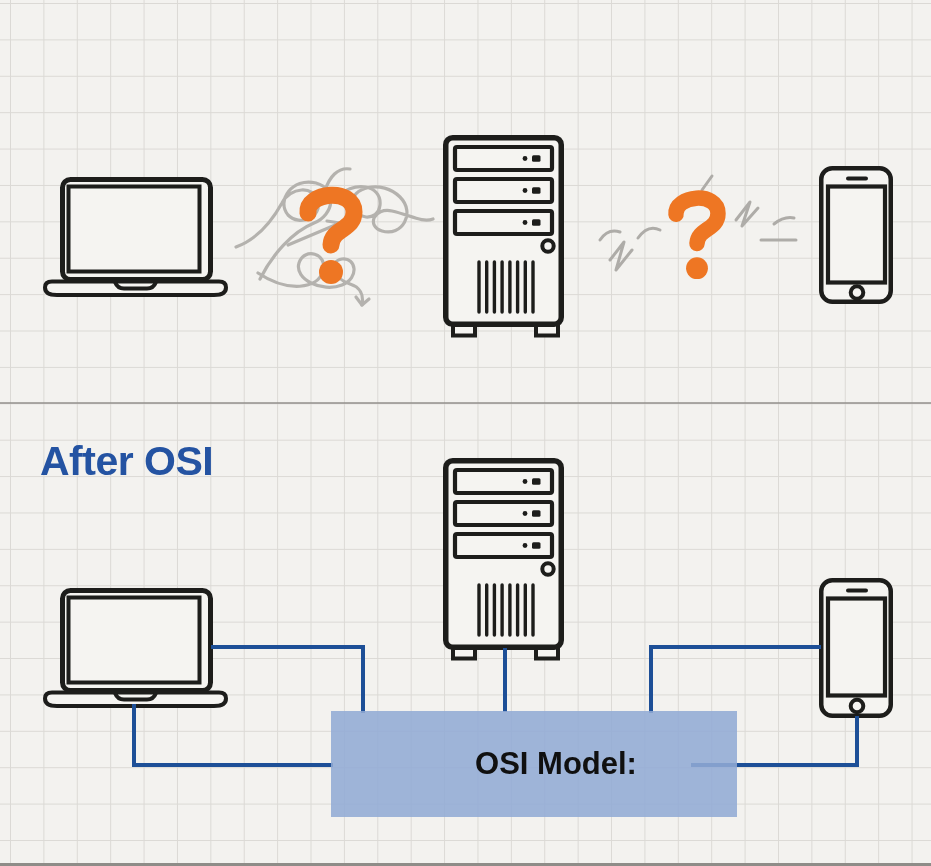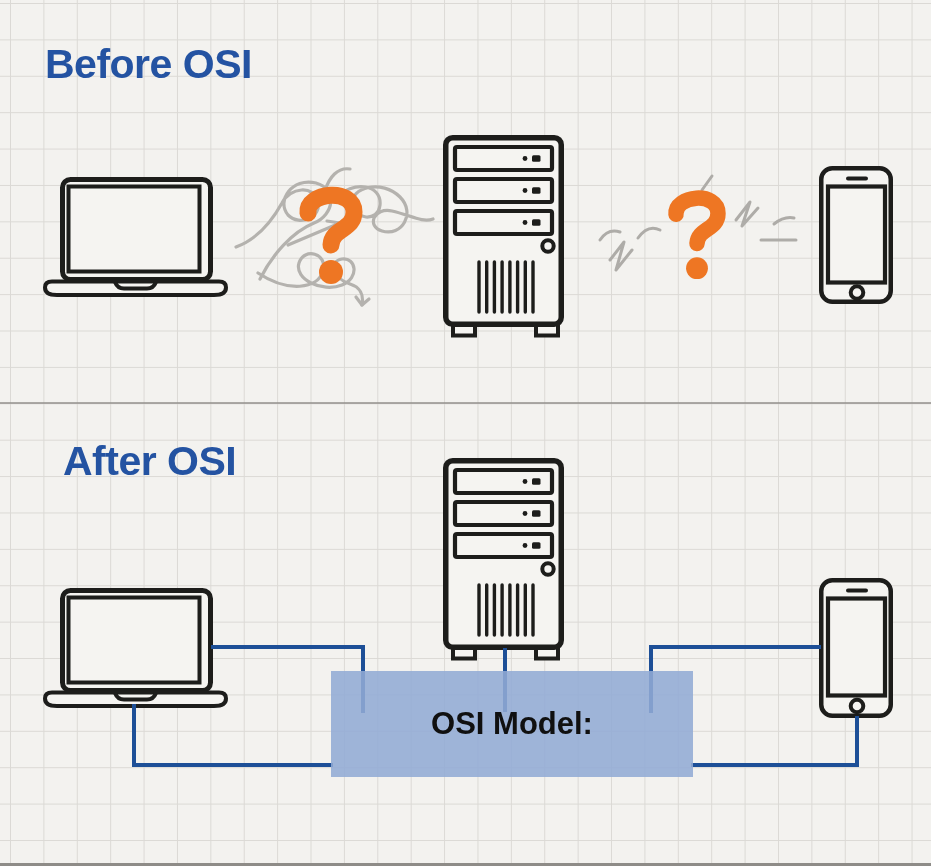--- a/index.html
+++ b/index.html
@@ -15,35 +15,35 @@
   }
   .abs{position:absolute;}
   .heading{
     font-weight:700;font-size:41px;letter-spacing:-0.5px;color:#2453a2;
     line-height:1;white-space:nowrap;
   }
   .divider{left:0;top:402px;width:931px;height:2px;background:#918f8b;opacity:.75;}
   .bottom-edge{left:0;top:863px;width:931px;height:3px;background:#8e8c88;}
   .conn{background:#1d4f97;}
   .osi-box{
-    left:331px;top:671px;width:362px;height:106px;
+    left:331px;top:711px;width:362px;height:106px;
     background:rgba(146,171,213,0.88);
     display:flex;flex-direction:column;align-items:center;justify-content:center;
     text-align:center;
+    padding-left:44px;
   }
   .osi-box .t1{font-weight:700;font-size:31px;color:#101010;line-height:1.2;}
   .osi-box .t2{font-weight:400;font-size:30px;color:#1c1c1c;line-height:1.2;}
   svg{display:block;}
 </style>
 </head>
 <body>
 
 <div class="canvas">
 
-  <div class="abs heading" style="left:45px;top:44px;">Before OSI</div>
 
   <svg class="abs" style="left:43px;top:175px;" width="185" height="122" viewBox="0 0 185 122">
     <rect x="19.5" y="4.5" width="148" height="100" rx="8" fill="#f5f4f1" stroke="#1d1d1b" stroke-width="5"></rect>
     <rect x="25.5" y="11.5" width="131" height="85" fill="#f5f4f1" stroke="#1d1d1b" stroke-width="4"></rect>
     <path d="M9 106.5 H176 Q183 106.5 183 112.5 Q183 120 171 120 H14 Q2 120 2 112.5 Q2 106.5 9 106.5 Z" fill="#f5f4f1" stroke="#1d1d1b" stroke-width="4" stroke-linejoin="round"></path>
     <path d="M72 107 Q74.5 113.5 81 113.5 H104 Q110.5 113.5 113 107" fill="none" stroke="#1d1d1b" stroke-width="4"></path>
   </svg>
 
   <svg class="abs" style="left:230px;top:155px;" width="205" height="160" viewBox="0 0 205 160" fill="none" stroke="#b4b2ae" stroke-width="3.2" stroke-linecap="round" stroke-linejoin="round">
     <path d="M6 92 C28 84 42 66 52 48 C60 32 84 30 88 46 C92 62 70 72 58 60 C46 46 62 22 86 28 C108 34 104 60 84 68 C62 77 42 100 30 124"></path>
@@ -102,21 +102,21 @@
 
   <svg class="abs" style="left:819px;top:166px;" width="74" height="138" viewBox="0 0 74 138">
     <rect x="2.25" y="2.25" width="69.5" height="133.5" rx="11" fill="#f5f4f1" stroke="#1d1d1b" stroke-width="4.5"></rect>
     <line x1="29" y1="12.5" x2="47" y2="12.5" stroke="#1d1d1b" stroke-width="4" stroke-linecap="round"></line>
     <rect x="9" y="20.5" width="57" height="96" fill="#f5f4f1" stroke="#1d1d1b" stroke-width="4.2"></rect>
     <circle cx="38" cy="126.5" r="6.3" fill="#f5f4f1" stroke="#1d1d1b" stroke-width="4"></circle>
   </svg>
 
   <div class="abs divider"></div>
 
-  <div class="abs heading" style="left:63px;top:441px;">After OSI</div>
+  <div class="abs heading" style="left:40px;top:441px;">After OSI</div>
 
   <svg class="abs" style="left:443px;top:458px;" width="121" height="203" viewBox="0 0 121 203">
     <rect x="10" y="189" width="22" height="11.5" fill="#f5f4f1" stroke="#1d1d1b" stroke-width="4"></rect>
     <rect x="93" y="189" width="22" height="11.5" fill="#f5f4f1" stroke="#1d1d1b" stroke-width="4"></rect>
     <rect x="2.75" y="2.75" width="115.5" height="186.5" rx="7" fill="#f5f4f1" stroke="#1d1d1b" stroke-width="5.5"></rect>
     <rect x="12" y="12" width="97" height="23" rx="2" fill="#f5f4f1" stroke="#1d1d1b" stroke-width="4.2"></rect>
     <rect x="12" y="44" width="97" height="23" rx="2" fill="#f5f4f1" stroke="#1d1d1b" stroke-width="4.2"></rect>
     <rect x="12" y="76" width="97" height="23" rx="2" fill="#f5f4f1" stroke="#1d1d1b" stroke-width="4.2"></rect>
     <circle cx="82" cy="23.5" r="2.4" fill="#1d1d1b"></circle>
       <rect x="89" y="20.3" width="8.5" height="6.4" rx="1.5" fill="#1d1d1b"></rect>

